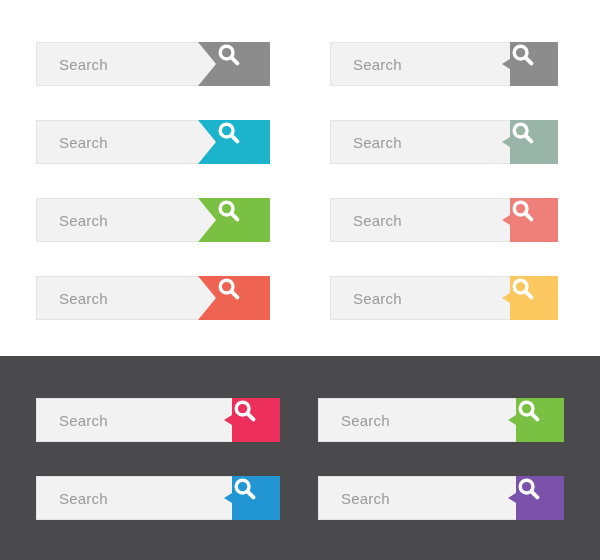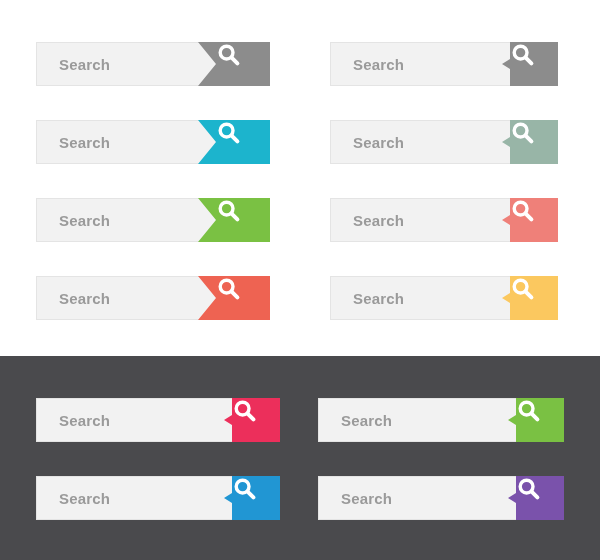--- a/index.html
+++ b/index.html
@@ -50,21 +50,20 @@
     align-items: center;
   }
   .search-placeholder {
     padding-left: 22px;
     font-size: 15px;
     color: #9a9a9a;
     font-family: "Liberation Sans", sans-serif;
     letter-spacing: 0.2px;
     line-height: 1;
     user-select: none;
-    font-weight: bold;
   }
 
   
   .search-button {
     position: absolute;
     top: 0;
     height: 44px;
     display: block;
     cursor: pointer;
   }

